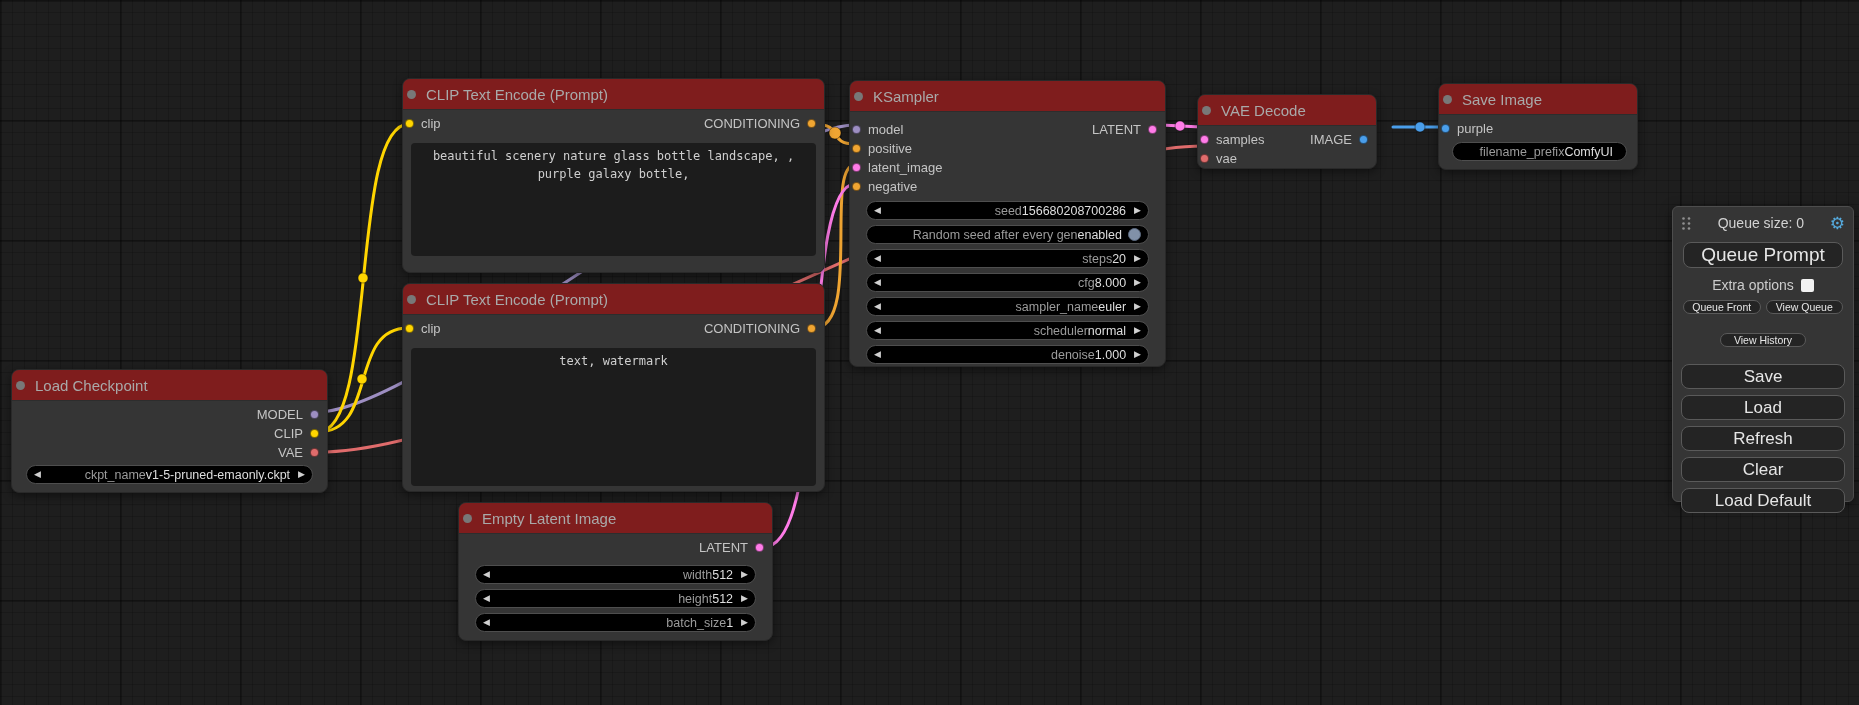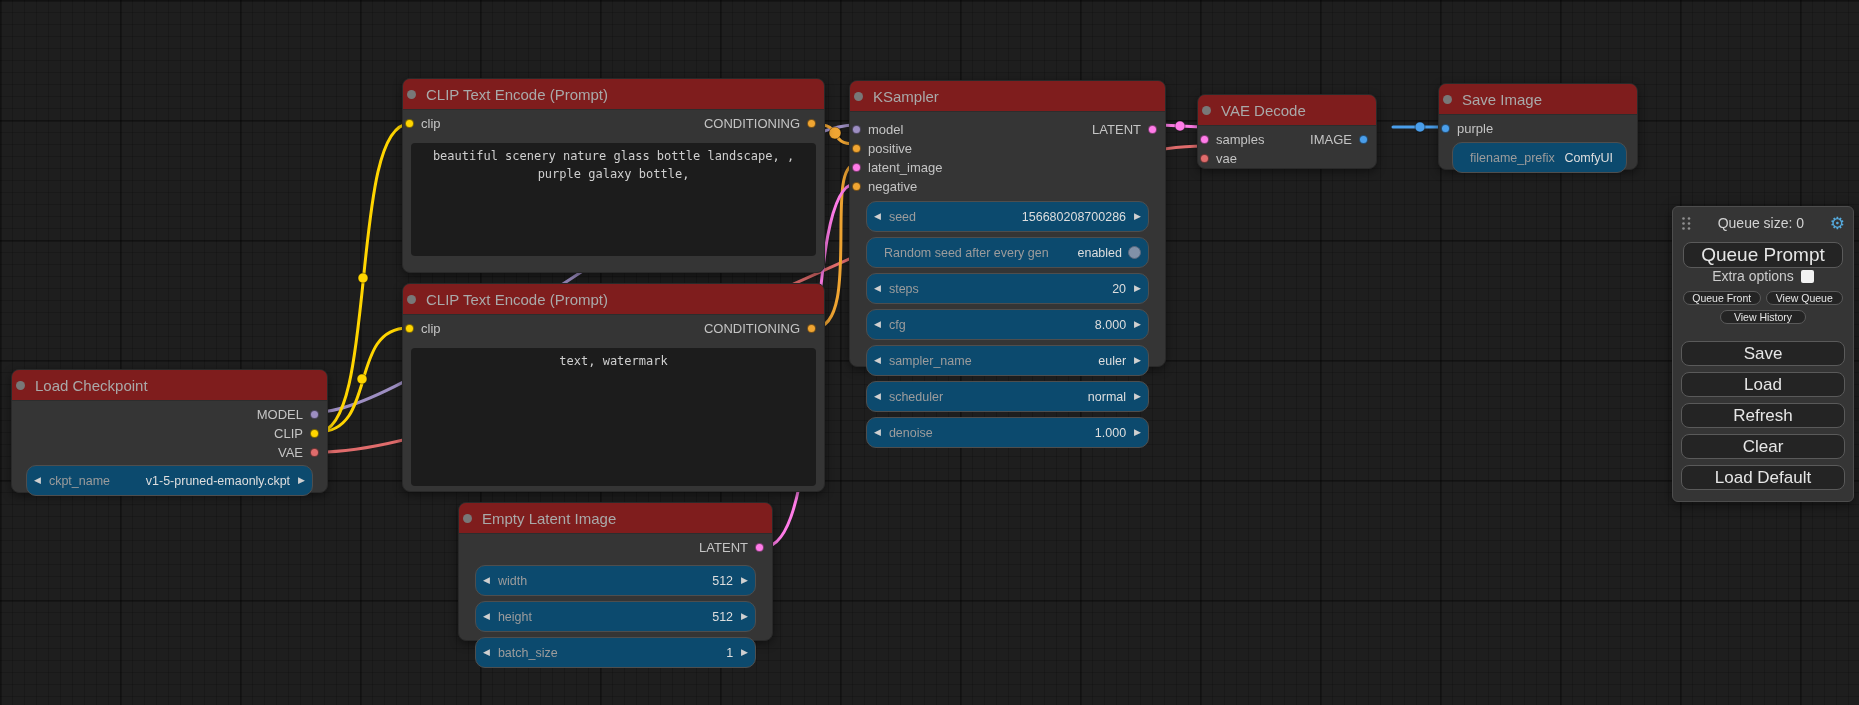--- a/index.html
+++ b/index.html
@@ -21,48 +21,48 @@
           border-radius:7px 7px 0 0;border-bottom:1px solid #2d2d2d;color:#a9a9a9;font-size:15px;}
   .tdot{width:9px;height:9px;border-radius:50%;background:#787878;flex:0 0 auto;}
   .nbody{padding-top:4px;position:relative;}
   .slot-row{height:19px;display:flex;align-items:center;font-size:13px;color:#c4c4c4;}
   .slot{display:flex;align-items:center;gap:7px;}
   .slot.in{margin-left:2px;}
   .slot.out{margin-left:auto;margin-right:8px;}
   .dot{width:9px;height:9px;border-radius:50%;box-sizing:border-box;border:1px solid rgba(0,0,0,.5);flex:0 0 auto;}
   .c-model{background:#9d8ec2}.c-clip{background:#ffd500}.c-vae{background:#e06c6c}
   .c-cond{background:#f0a532}.c-latent{background:#ff7ce8}.c-image{background:#4a9eea}
-  .widget{height:31px;background:#0c4a6e;border:1.5px solid #4e4e4e;border-radius:10px;display:flex;
-          align-items:center;font-size:12.5px;margin:0 16px 5px;padding:0 7px;box-sizing:border-box;}
+  .widget{height:19px;background:#000000;border:1.5px solid #4e4e4e;border-radius:10px;display:flex;
+          align-items:center;font-size:12.5px;margin:0 16px 5px;padding:0 7px;box-sizing:border-box;text-align:right;}
   .warrow{color:#d0d0d0;font-size:9px;line-height:1;flex:0 0 auto;cursor:pointer;}
   .wlabel{color:#9c9c9c;margin-left:8px;flex:1;white-space:nowrap;overflow:hidden;}
   .wvalue{color:#dedede;margin-right:8px;white-space:nowrap;}
   .widget.noarrows .wlabel{margin-left:10px;}
   .widget.noarrows .wvalue{margin-right:6px;}
   .toggle{width:13px;height:13px;border-radius:50%;background:#8191a8;border:1px solid #5c6a80;
           box-sizing:border-box;flex:0 0 auto;}
   .prompt{background:#1c1c1c;border-radius:4px;margin:10px 8px 0;color:#cfcfcf;
           font:12px/1.5 "DejaVu Sans Mono",monospace;padding:4px 20px;white-space:pre-wrap;
           box-sizing:border-box;overflow:hidden;text-align:center;}
   
   #menu{position:absolute;left:1672px;top:206px;width:182px;height:296px;background:#353535;
         border:1px solid #4d4d4d;border-radius:6px;z-index:3;box-shadow:0 3px 12px rgba(0,0,0,.5);
         box-sizing:border-box;}
   .mhead{height:28px;display:flex;align-items:center;padding:2px 8px 0 8px;}
   .mtitle{flex:1;text-align:center;color:#d2d2d2;font-size:14px;}
   .gear{color:#55aadd;font-size:17px;line-height:1;cursor:pointer;}
   .mbtn{display:block;background:#242424;border:1px solid #5a5a5a;border-radius:8px;color:#e6e6e6;
         text-align:center;cursor:pointer;box-sizing:border-box;}
   #queue-prompt{margin:5px 10px 0;height:26px;font-size:19px;line-height:24px;}
-  .extra-row{display:flex;align-items:center;justify-content:center;gap:7px;
+  .extra-row{display:flex;align-items:center;justify-content:center;gap:7px;margin-top:9px;
              color:#cccccc;font-size:14px;}
   .checkbox{width:13px;height:13px;background:#f2f2f2;border-radius:2px;cursor:pointer;}
   .small-row{display:flex;gap:5px;margin:7px 10px 0;}
   .sbtn{flex:1;height:14px;font-size:10.5px;line-height:12px;border-radius:8px;}
-  .vh-row{display:flex;justify-content:center;margin-top:5px;}
+  .vh-row{display:flex;justify-content:center;margin-top:19px;}
   .vh-row .mbtn{width:86px;height:14px;font-size:10.5px;line-height:12px;border-radius:8px;}
   .big-row{margin:12px 8px;}
   .bbtn{height:25px;font-size:17px;line-height:23px;margin-top:6px;width:100%;}
   #save-btn{margin-top:17px;}
   .handle-icon{flex:0 0 auto;}
 </style>
 </head>
 <body>
 
 <svg id="wires" width="1859" height="705">

